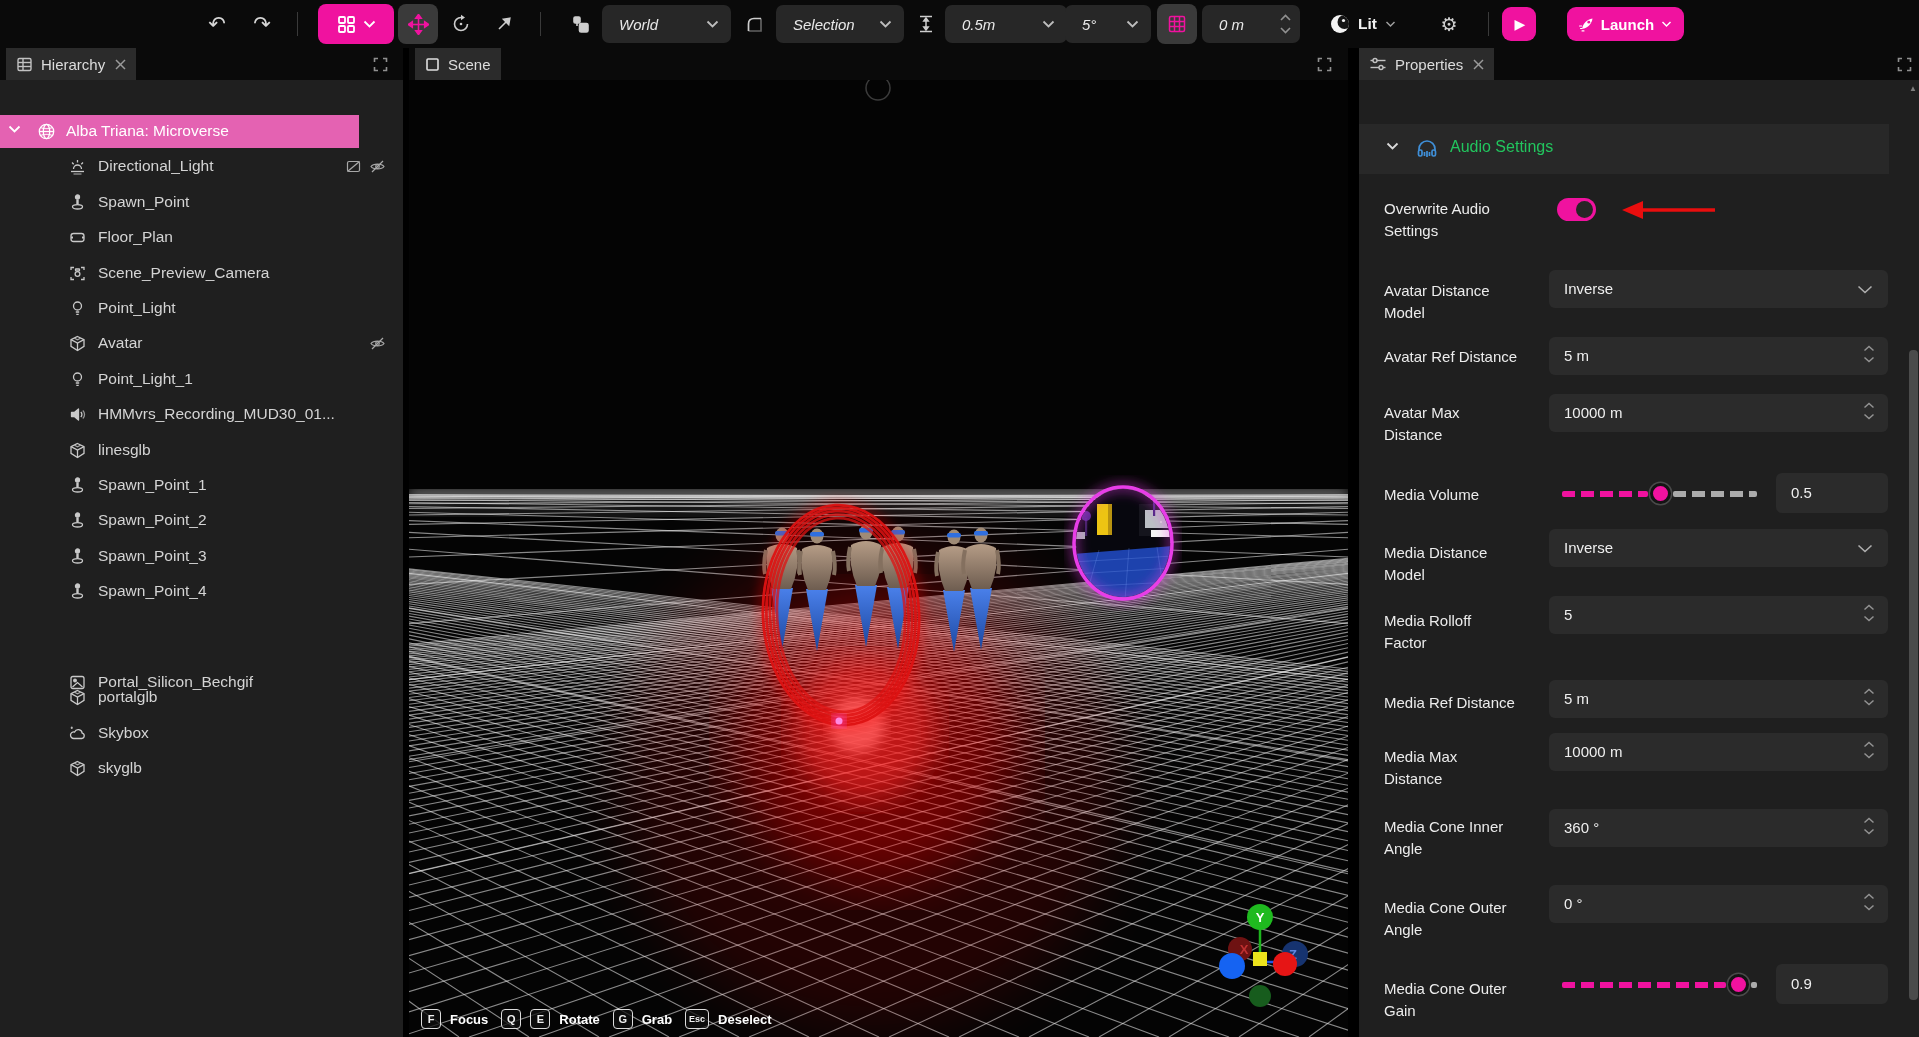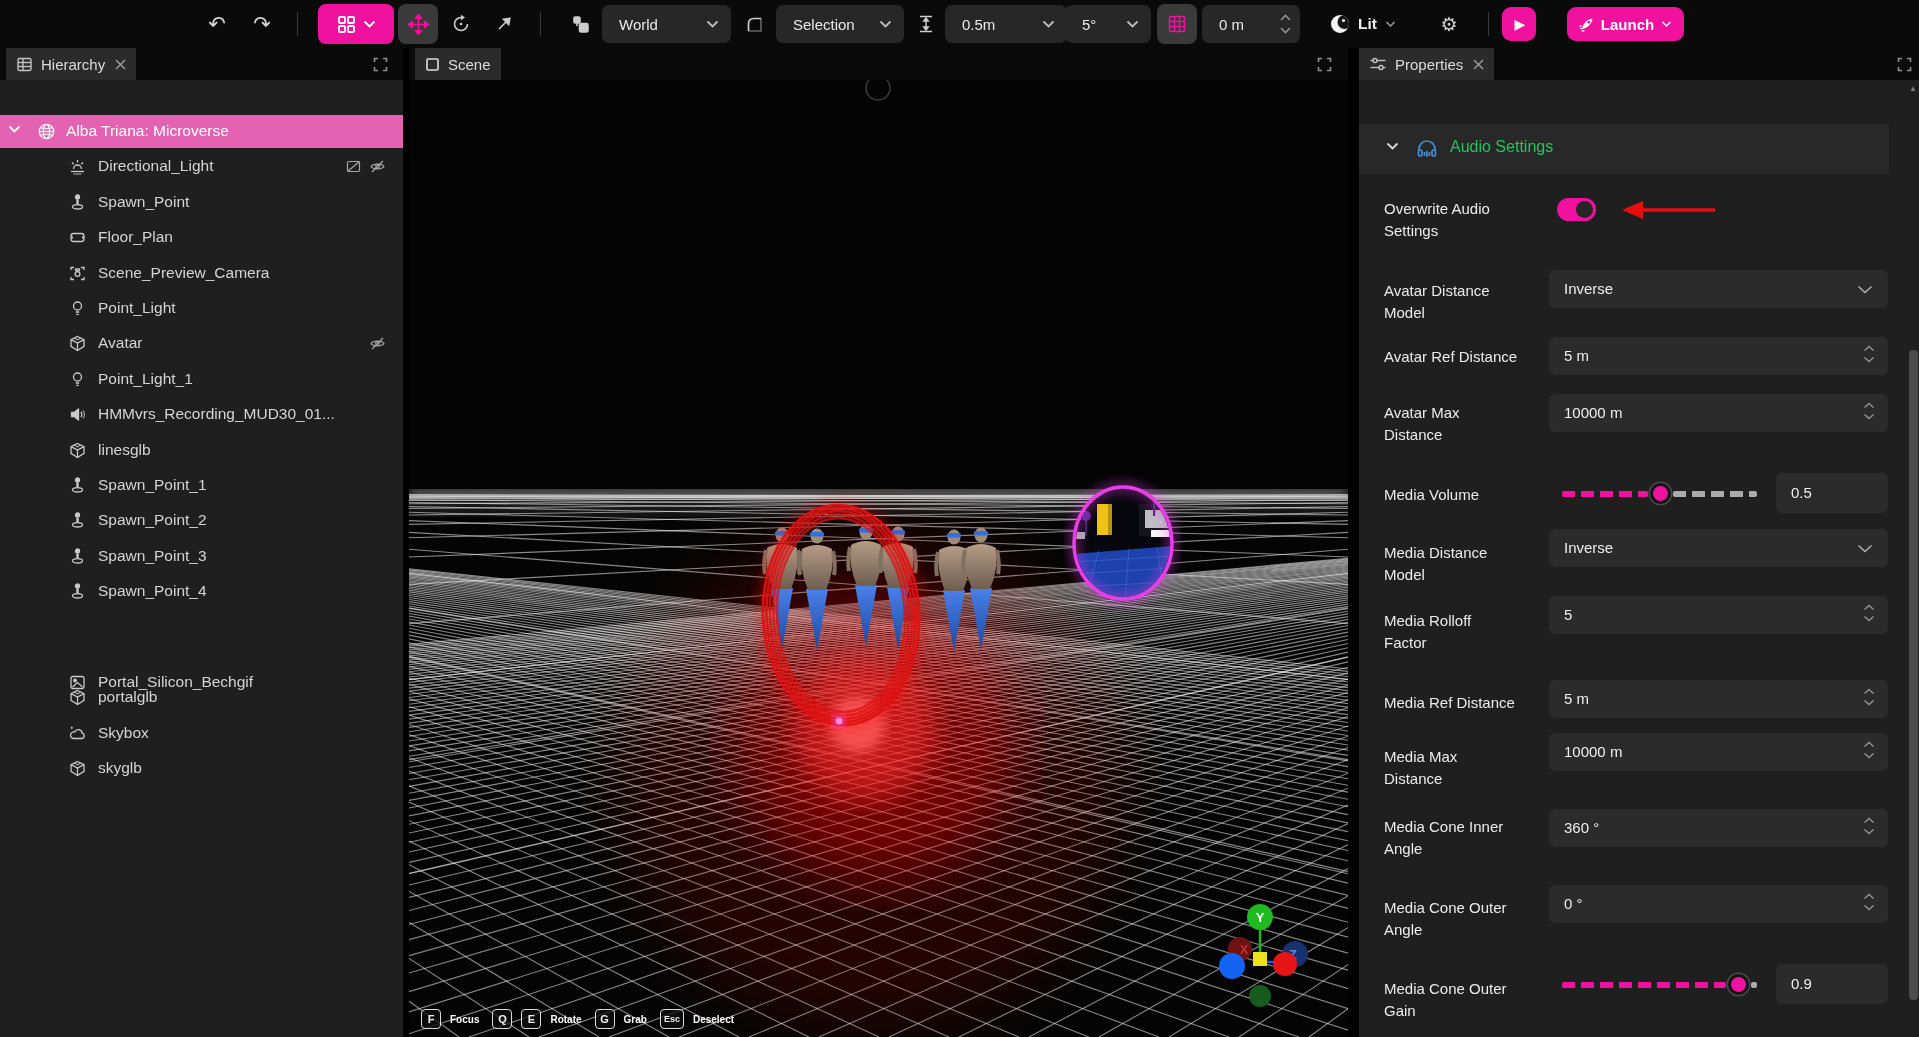--- a/index.html
+++ b/index.html
@@ -7,51 +7,51 @@
        font-family:"Liberation Sans","DejaVu Sans",sans-serif;color:#e6e6e6;
        -webkit-font-smoothing:antialiased;}
   svg{display:block}
   
   #toolbar{position:absolute;left:0;top:0;width:1919px;height:48px;background:#0a0a0a;z-index:5;}
   .titem{position:absolute;top:0;height:48px;display:flex;align-items:center;justify-content:center;color:#cfcfcf;}
   .tsep{position:absolute;top:12px;width:1px;height:24px;background:#3a3a3a;}
   .tbtn-pill{position:absolute;top:4px;height:40px;border-radius:8px;display:flex;align-items:center;justify-content:center;gap:7px;}
   .tbtn-dark{background:#3a3a3a;}
   .tdrop{position:absolute;top:5px;height:38px;background:#272727;border-radius:7px;display:flex;align-items:center;
-         box-sizing:border-box;padding:0 12px 0 17px;font-size:15px;color:#e9e9e9;justify-content:space-between;}
+         box-sizing:border-box;padding:0 12px 0 17px;font-size:15px;color:#e9e9e9;justify-content:space-between;font-style:italic;}
   .accent{background:var(--accent);}
   .launch-txt{font-size:15px;font-weight:bold;color:#fff;}
   .gear{font-size:19px;color:#cfcfcf;}
   .play-tri{color:#fff;font-size:14px;line-height:1;transform:translateX(1px);}
   
   .panel{position:absolute;top:48px;height:989px;background:#1f1f1f;overflow:hidden;}
   .tabbar{position:absolute;left:0;top:0;width:100%;height:32px;background:#0a0a0a;}
   .tab{position:absolute;top:0;height:32px;background:#2b2b2b;display:flex;align-items:center;gap:8px;
        padding:0 10px;box-sizing:border-box;font-size:15px;color:#dcdcdc;}
   .tab .close{width:11px;height:11px;color:#9a9a9a;margin-left:2px;}
   .expand-btn{position:absolute;top:9px;width:15px;height:15px;color:#8f8f8f;}
   
   #hierarchy-panel{left:0;width:403px;}
   #tree{position:absolute;left:0;top:32px;width:403px;height:957px;background:#1f1f1f;}
-  .trow{position:absolute;left:0;width:403px;height:33px;}
+  .trow{position:absolute;left:0;width:359px;height:33px;}
   .trow.sel{background:var(--selrow);}
   .t-chev{position:absolute;left:8px;top:10px;width:13px;height:13px;color:#fff;}
   .ticon{position:absolute;top:7px;width:19px;height:19px;color:#c9c9c9;}
   .trow.sel .ticon,.trow.sel .tlabel{color:#fff;}
   .tlabel{position:absolute;top:7px;font-size:15.5px;color:#d4d4d4;white-space:nowrap;}
   .tbadge{position:absolute;top:8px;width:17px;height:17px;color:#a8a8a8;}
   
   #scene-panel{left:409px;width:939px;background:#050505;}
   #viewport{position:absolute;left:0;top:32px;width:939px;height:957px;background:#050505;}
   #hints{position:absolute;left:12px;bottom:8px;display:flex;align-items:center;gap:9px;}
   .keycap{min-width:20px;height:20px;box-sizing:border-box;border:1.5px solid #dcdcdc;border-radius:4px;
           background:rgba(15,15,15,.75);color:#f0f0f0;font-size:11px;font-weight:bold;
           display:flex;align-items:center;justify-content:center;padding:0 3px;}
   .keycap.small{font-size:9px;}
-  .keylbl{color:#fff;font-size:10px;font-weight:bold;margin-right:4px;}
+  .keylbl{color:#fff;font-size:13px;font-weight:bold;margin-right:4px;}
   
   #properties-panel{left:1359px;width:560px;}
   #props-body{position:absolute;left:0;top:32px;width:560px;height:957px;background:#1f1f1f;}
   .psection{position:absolute;left:0;width:530px;height:50px;background:#282828;}
   .psection .sec-chev{position:absolute;left:27px;top:18px;width:16px;height:14px;color:#dadada;}
   .psection .sec-icon{position:absolute;left:56px;top:13px;width:24px;height:24px;}
   .psection .sec-title{position:absolute;left:91px;top:14px;font-size:16px;color:#22c55e;}
   .prow-label{position:absolute;left:25px;width:170px;font-size:15px;line-height:22px;color:#ececec;}
   .pctrl{position:absolute;left:190px;width:339px;height:38px;background:#2b2b2b;border-radius:6px;}
   .pctrl .val{position:absolute;left:15px;top:10px;font-size:15px;color:#efefef;}

